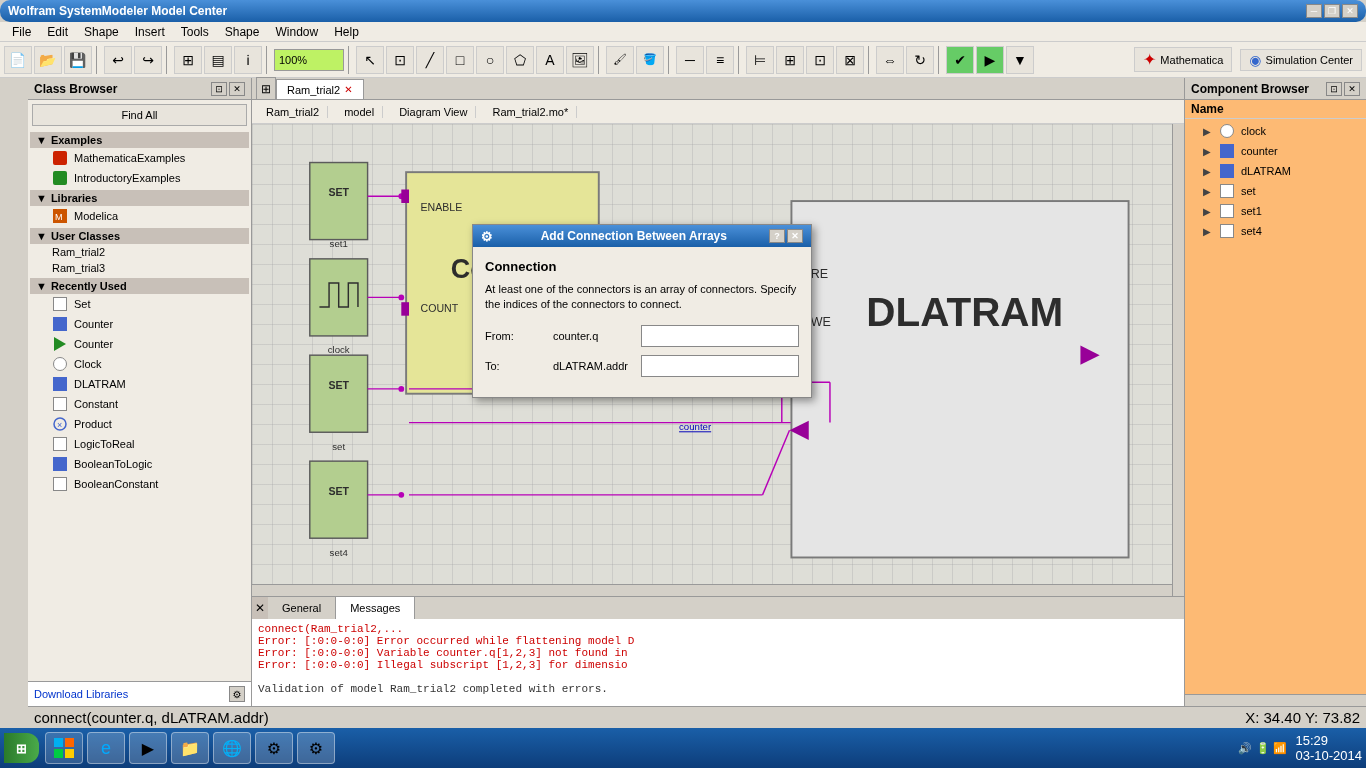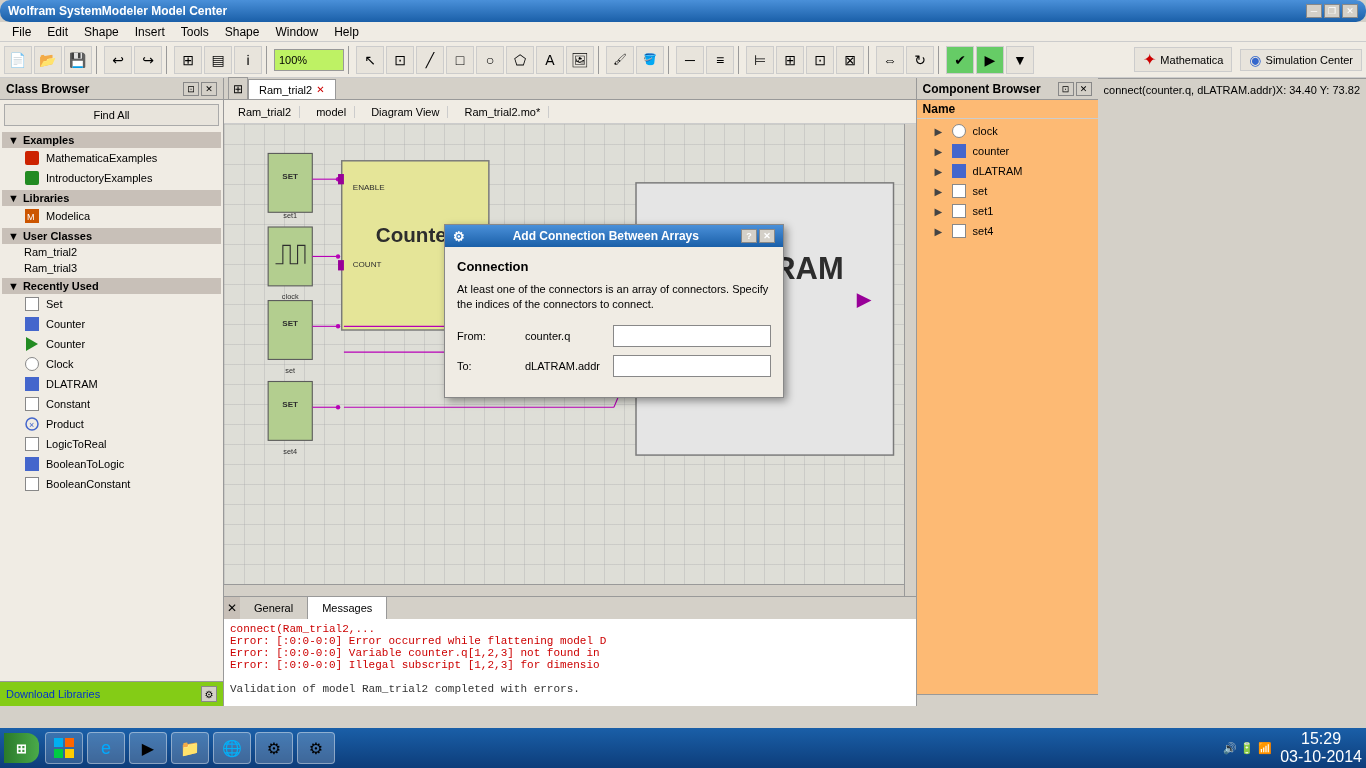--- a/index.html
+++ b/index.html
@@ -224,42 +224,42 @@
     .right-expand { font-size: 10px; color: #444; width: 10px; }
 
     
     .status-bar {
       background: #d4d0c8;
       border-top: 1px solid #999;
       height: 22px;
       display: flex;
       align-items: center;
       padding: 0 6px;
-      font-size: 11px;
+      font-size: 15px;
       justify-content: space-between;
     }
     .status-right { display: flex; gap: 16px; }
 
     
     .taskbar {
       background: linear-gradient(to bottom, #1a5fa8, #0d3d7a);
       height: 40px;
       display: flex;
       align-items: center;
       padding: 0 4px;
       position: fixed;
       bottom: 0;
       left: 0;
       right: 0;
     }
     .taskbar-start { background: linear-gradient(to right, #2a7a2a, #4aaa4a); border-radius: 0 12px 12px 0; height: 30px; padding: 0 12px; display: flex; align-items: center; color: white; font-weight: bold; font-size: 13px; margin-right: 6px; cursor: pointer; }
     .taskbar-apps { display: flex; gap: 4px; }
     .taskbar-app { background: rgba(255,255,255,0.2); border: 1px solid rgba(255,255,255,0.4); width: 38px; height: 32px; border-radius: 4px; display: flex; align-items: center; justify-content: center; cursor: pointer; }
     .taskbar-right { margin-left: auto; display: flex; align-items: center; gap: 8px; color: white; font-size: 11px; }
-    .taskbar-clock { text-align: center; color: white; font-size: 16px; }
+    .taskbar-clock { text-align: left; color: white; font-size: 13px; }
 
     
     .modal-overlay {
       position: absolute;
       top: 0; left: 0; right: 0; bottom: 0;
       background: rgba(0,0,0,0.1);
       display: flex;
       align-items: center;
       justify-content: center;
     }
@@ -361,21 +361,21 @@
       <span style="color:#cc0000; font-size:16px;">✦</span>
       <span>Mathematica</span>
     </div>
     <div class="mathematica-btn">
       <span style="color:#3366cc; font-size:14px;">◉</span>
       <span>Simulation Center</span>
     </div>
   </div>
 </div>
 
-<div style="display:flex; flex-direction:row; height: calc(768px - 22px - 20px - 36px - 40px);">
+<div style="display:flex; flex-direction:column; height: calc(768px - 22px - 20px - 36px - 40px); padding-left: 28px;">
   <div class="main-layout" style="flex:1; min-height:0;">
 
     <div class="left-panel">
       <div class="panel-header">
         <span class="panel-title">Class Browser</span>
         <div class="panel-controls">
           <div class="panel-ctrl-btn">⊡</div>
           <div class="panel-ctrl-btn">✕</div>
         </div>
       </div>
@@ -493,21 +493,21 @@
             <span>BooleanToLogic</span>
           </div>
           <div class="tree-item">
             <div class="tree-icon">
                 <div class="icon-white-sq"></div>
               </div>
             <span>BooleanConstant</span>
           </div>
         </div>
       </div>
-      <div style="display:flex; align-items:center; padding:4px 6px; border-top:1px solid #999; background:#84cc16;">
+      <div style="display:flex; align-items:center; padding:4px 6px; border-top:1px solid #999; background:#ffffff;">
         <span style="font-size:11px; color:#0033cc; cursor:pointer;">Download Libraries</span>
         <div style="margin-left:auto; width:16px; height:16px; background:#d4d0c8; border:1px solid #888; display:flex; align-items:center; justify-content:center; cursor:pointer; font-size:10px;">⚙</div>
       </div>
     </div>
 
     <div class="center-panel">
 
       <div class="tab-bar">
         <div style="width:20px; height:22px; background:#d4d0c8; border:1px solid #999; border-bottom:none; display:flex; align-items:center; justify-content:center; cursor:pointer; font-size:12px;">⊞</div>
         <div class="tab active">

